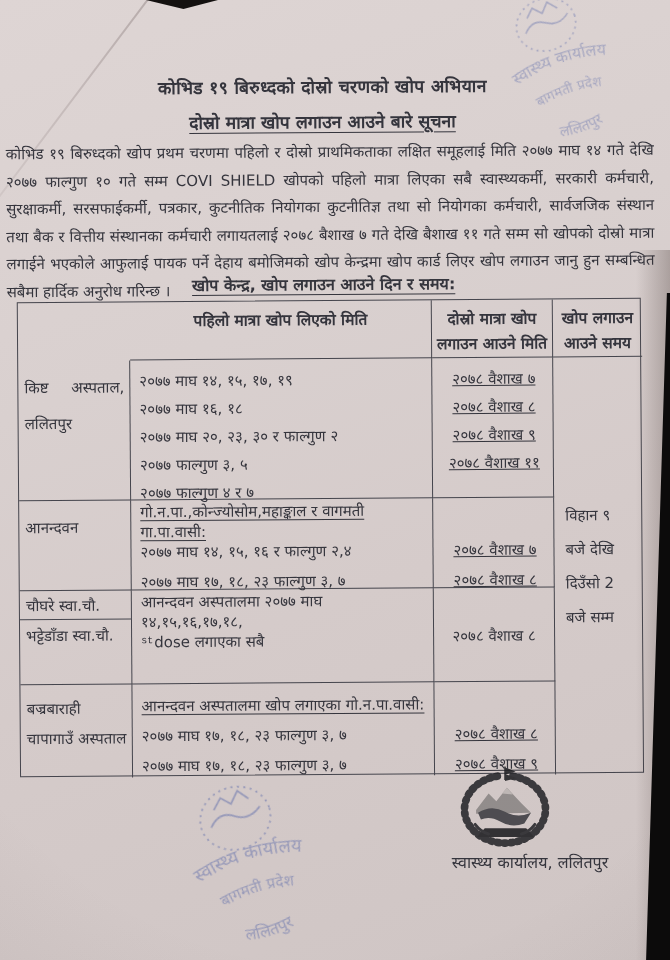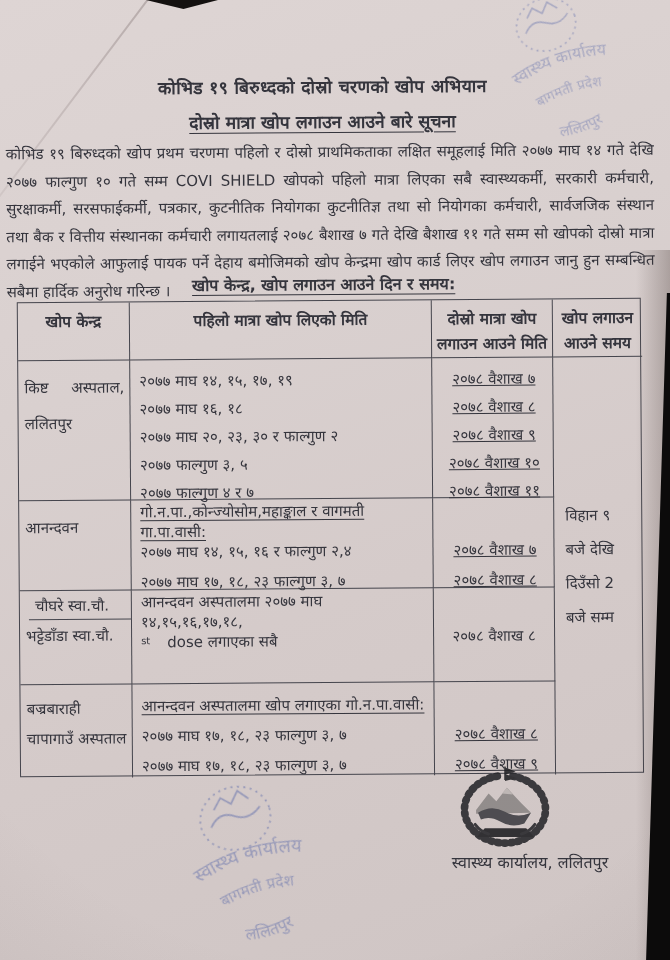--- a/index.html
+++ b/index.html
@@ -37,23 +37,23 @@
     padding-left:11px;line-height:34px;}
   .c1pad{padding:8px 5px 4px 6px;}
   .c2pad{padding:6px 6px 0 9px;}
   .ln{height:28px;display:flex;align-items:center;}
   .ln30{height:30px;display:flex;align-items:center;}
   .ln36{height:36px;display:flex;align-items:center;}
   .cen{justify-content:center;text-align:center;text-decoration:underline;}
   .note{text-decoration:underline;text-underline-offset:3px;}
   .just{display:flex;justify-content:space-between;width:100%;}
   .sub3{height:31.3%;display:flex;align-items:center;padding-left:6px;box-sizing:border-box;}
-  .subb{border-bottom:1.4px solid #45454d;margin-left:9px;}
+  .subb{border-bottom:1.4px solid #45454d;}
   .vcent{display:flex;align-items:center;justify-content:center;height:100%;text-align:center;}
-  .sup{font-size:10px;vertical-align:super;line-height:0;margin-right:17px;}
+  .sup{font-size:10px;vertical-align:super;line-height:0;margin-right:1px;font-family:Liberation Mono, monospace;}
 
   .footer-sign{position:absolute;left:415px;top:851px;width:230px;text-align:center;font-size:16px;z-index:3;}
   .emblem{position:absolute;left:452px;top:764px;z-index:3;opacity:.88;}
 
   .stamp{position:absolute;z-index:4;pointer-events:none;filter:blur(.4px);}
   .stamp-tr{left:462px;top:-14px;transform:rotate(-19deg);opacity:.42;}
   .stamp-bl{left:142px;top:772px;transform:rotate(-17deg);opacity:.5;}
 
   .crease{position:absolute;left:151px;top:-6px;width:2px;height:285px;
     background:linear-gradient(rgba(120,105,105,.38),rgba(120,105,105,.08));
@@ -105,21 +105,20 @@
 
   <div class="content">
 
     <div class="title">कोभिड १९ बिरुध्दको दोस्रो चरणको खोप अभियान</div>
     <div class="subtitle">दोस्रो मात्रा खोप लगाउन आउने बारे सूचना</div>
     <div class="para">कोभिड १९ बिरुध्दको खोप प्रथम चरणमा पहिलो र दोस्रो प्राथमिकताका लक्षित समूहलाई मिति २०७७ माघ १४ गते देखि २०७७ फाल्गुण १० गते सम्म COVI SHIELD खोपको पहिलो मात्रा लिएका सबै स्वास्थ्यकर्मी, सरकारी कर्मचारी, सुरक्षाकर्मी, सरसफाईकर्मी, पत्रकार, कुटनीतिक नियोगका कुटनीतिज्ञ तथा सो नियोगका कर्मचारी, सार्वजजिक संस्थान तथा बैक र वित्तीय संस्थानका कर्मचारी लगायतलाई २०७८ बैशाख ७ गते देखि बैशाख ११ गते सम्म सो खोपको दोस्रो मात्रा लगाईने भएकोले आफुलाई पायक पर्ने देहाय बमोजिमको खोप केन्द्रमा खोप कार्ड लिएर खोप लगाउन जानु हुन सम्बन्धित सबैमा हार्दिक अनुरोध गरिन्छ ।</div>
     <div class="caption">खोप केन्द्र, खोप लगाउन आउने दिन र समय:</div>
 
     <div class="vtable">
 
-      <div class="cell br bb hcell ha">खोप केन्द्र</div>
       <div class="cell br bb hcell hb">पहिलो मात्रा खोप लिएको मिति</div>
       <div class="cell bb hcell hd">
         <div>खोप लगाउन</div>
         <div>आउने समय</div>
       </div>
       <div class="cell br bb hcell hc">
         <div>दोस्रो मात्रा खोप</div>
         <div>लगाउन आउने मिति</div>
       </div>
 
@@ -134,21 +133,20 @@
         <div class="ln">२०७७ माघ १४, १५, १७, १९</div>
         <div class="ln">२०७७ माघ १६, १८</div>
         <div class="ln">२०७७ माघ २०, २३, ३० र फाल्गुण २</div>
         <div class="ln">२०७७ फाल्गुण ३, ५</div>
         <div class="ln">२०७७ फाल्गुण ४ र ७</div>
       </div>
       <div class="cell br bb r1c3 c2pad">
         <div class="ln cen">२०७८ वैशाख ७</div>
         <div class="ln cen">२०७८ वैशाख ८</div>
         <div class="ln cen">२०७८ वैशाख ९</div>
-        <div class="ln cen">२०७८ वैशाख १०</div>
         <div class="ln cen">२०७८ वैशाख ११</div>
       </div>
 
       <div class="cell br bb r2c1 c1pad">
         <div class="ln36">आनन्दवन</div>
       </div>
       <div class="cell br bb r2c2 c2pad">
         <div class="ln30 note">गो.न.पा.,कोन्ज्योसोम,महाङ्काल र वागमती गा.पा.वासी:</div>
         <div class="ln30">२०७७ माघ १४, १५, १६ र फाल्गुण २,४</div>
         <div class="ln30">२०७७ माघ १७, १८, २३ फाल्गुण ३, ७</div>

